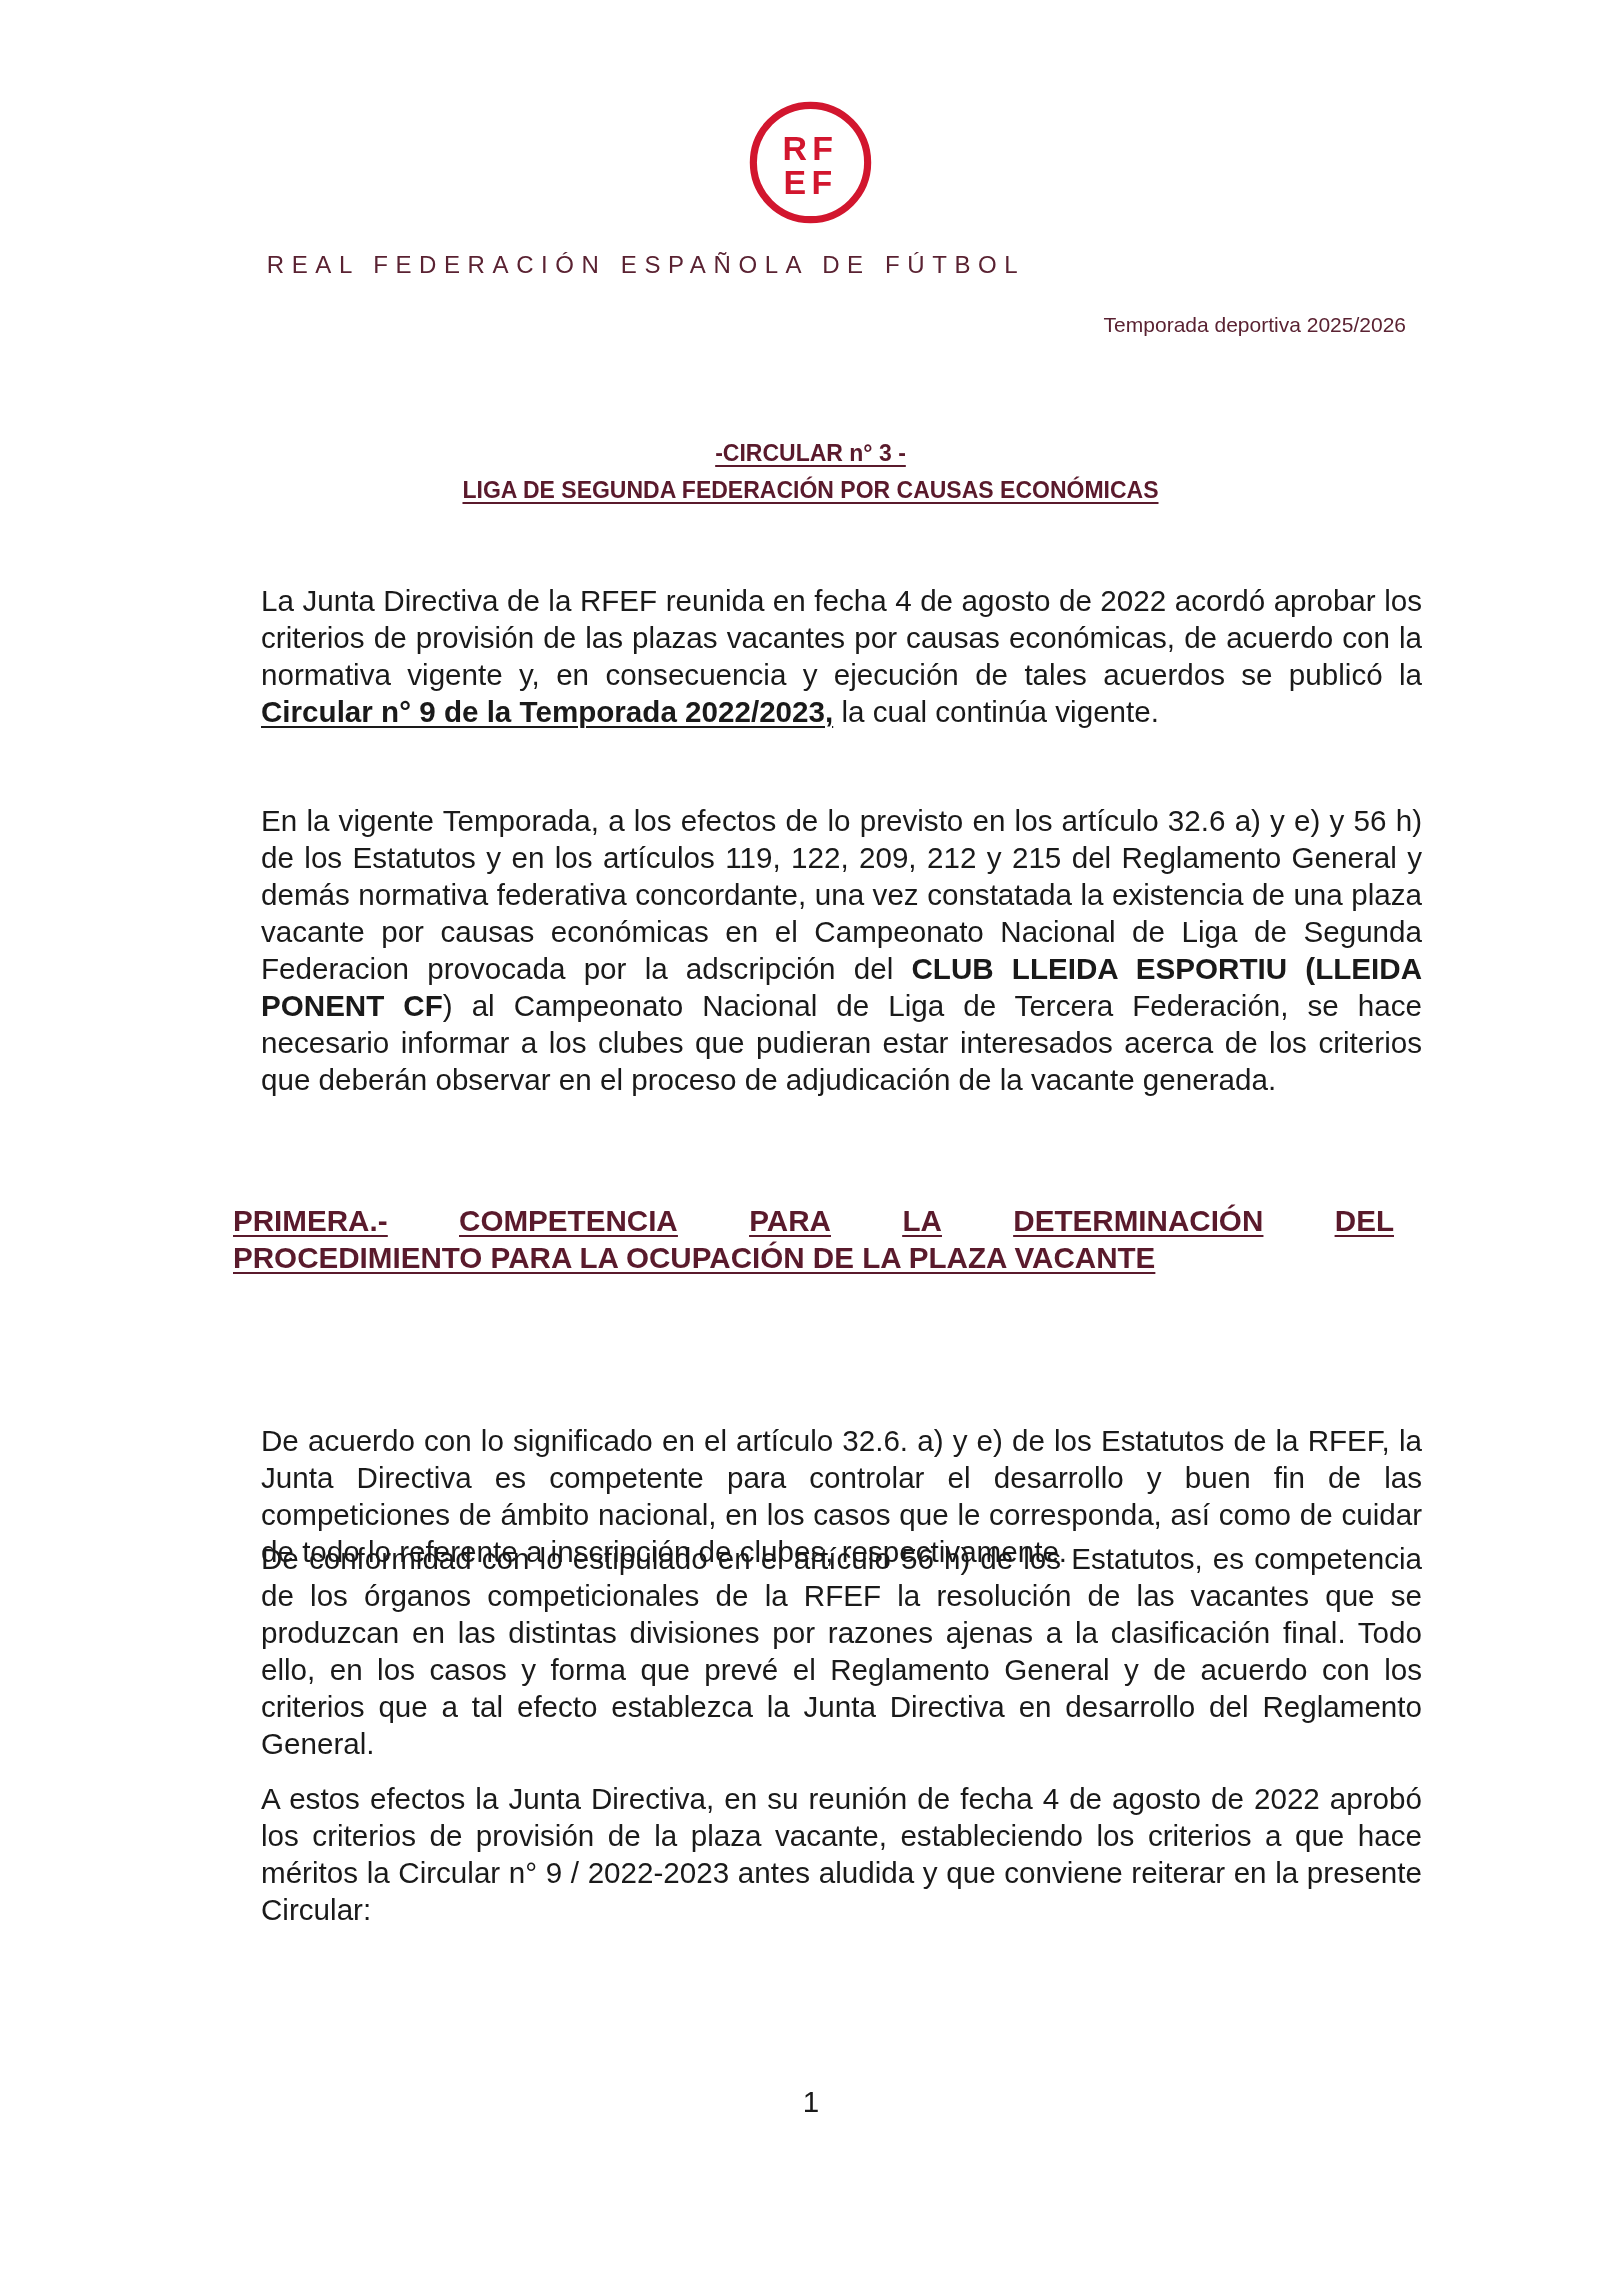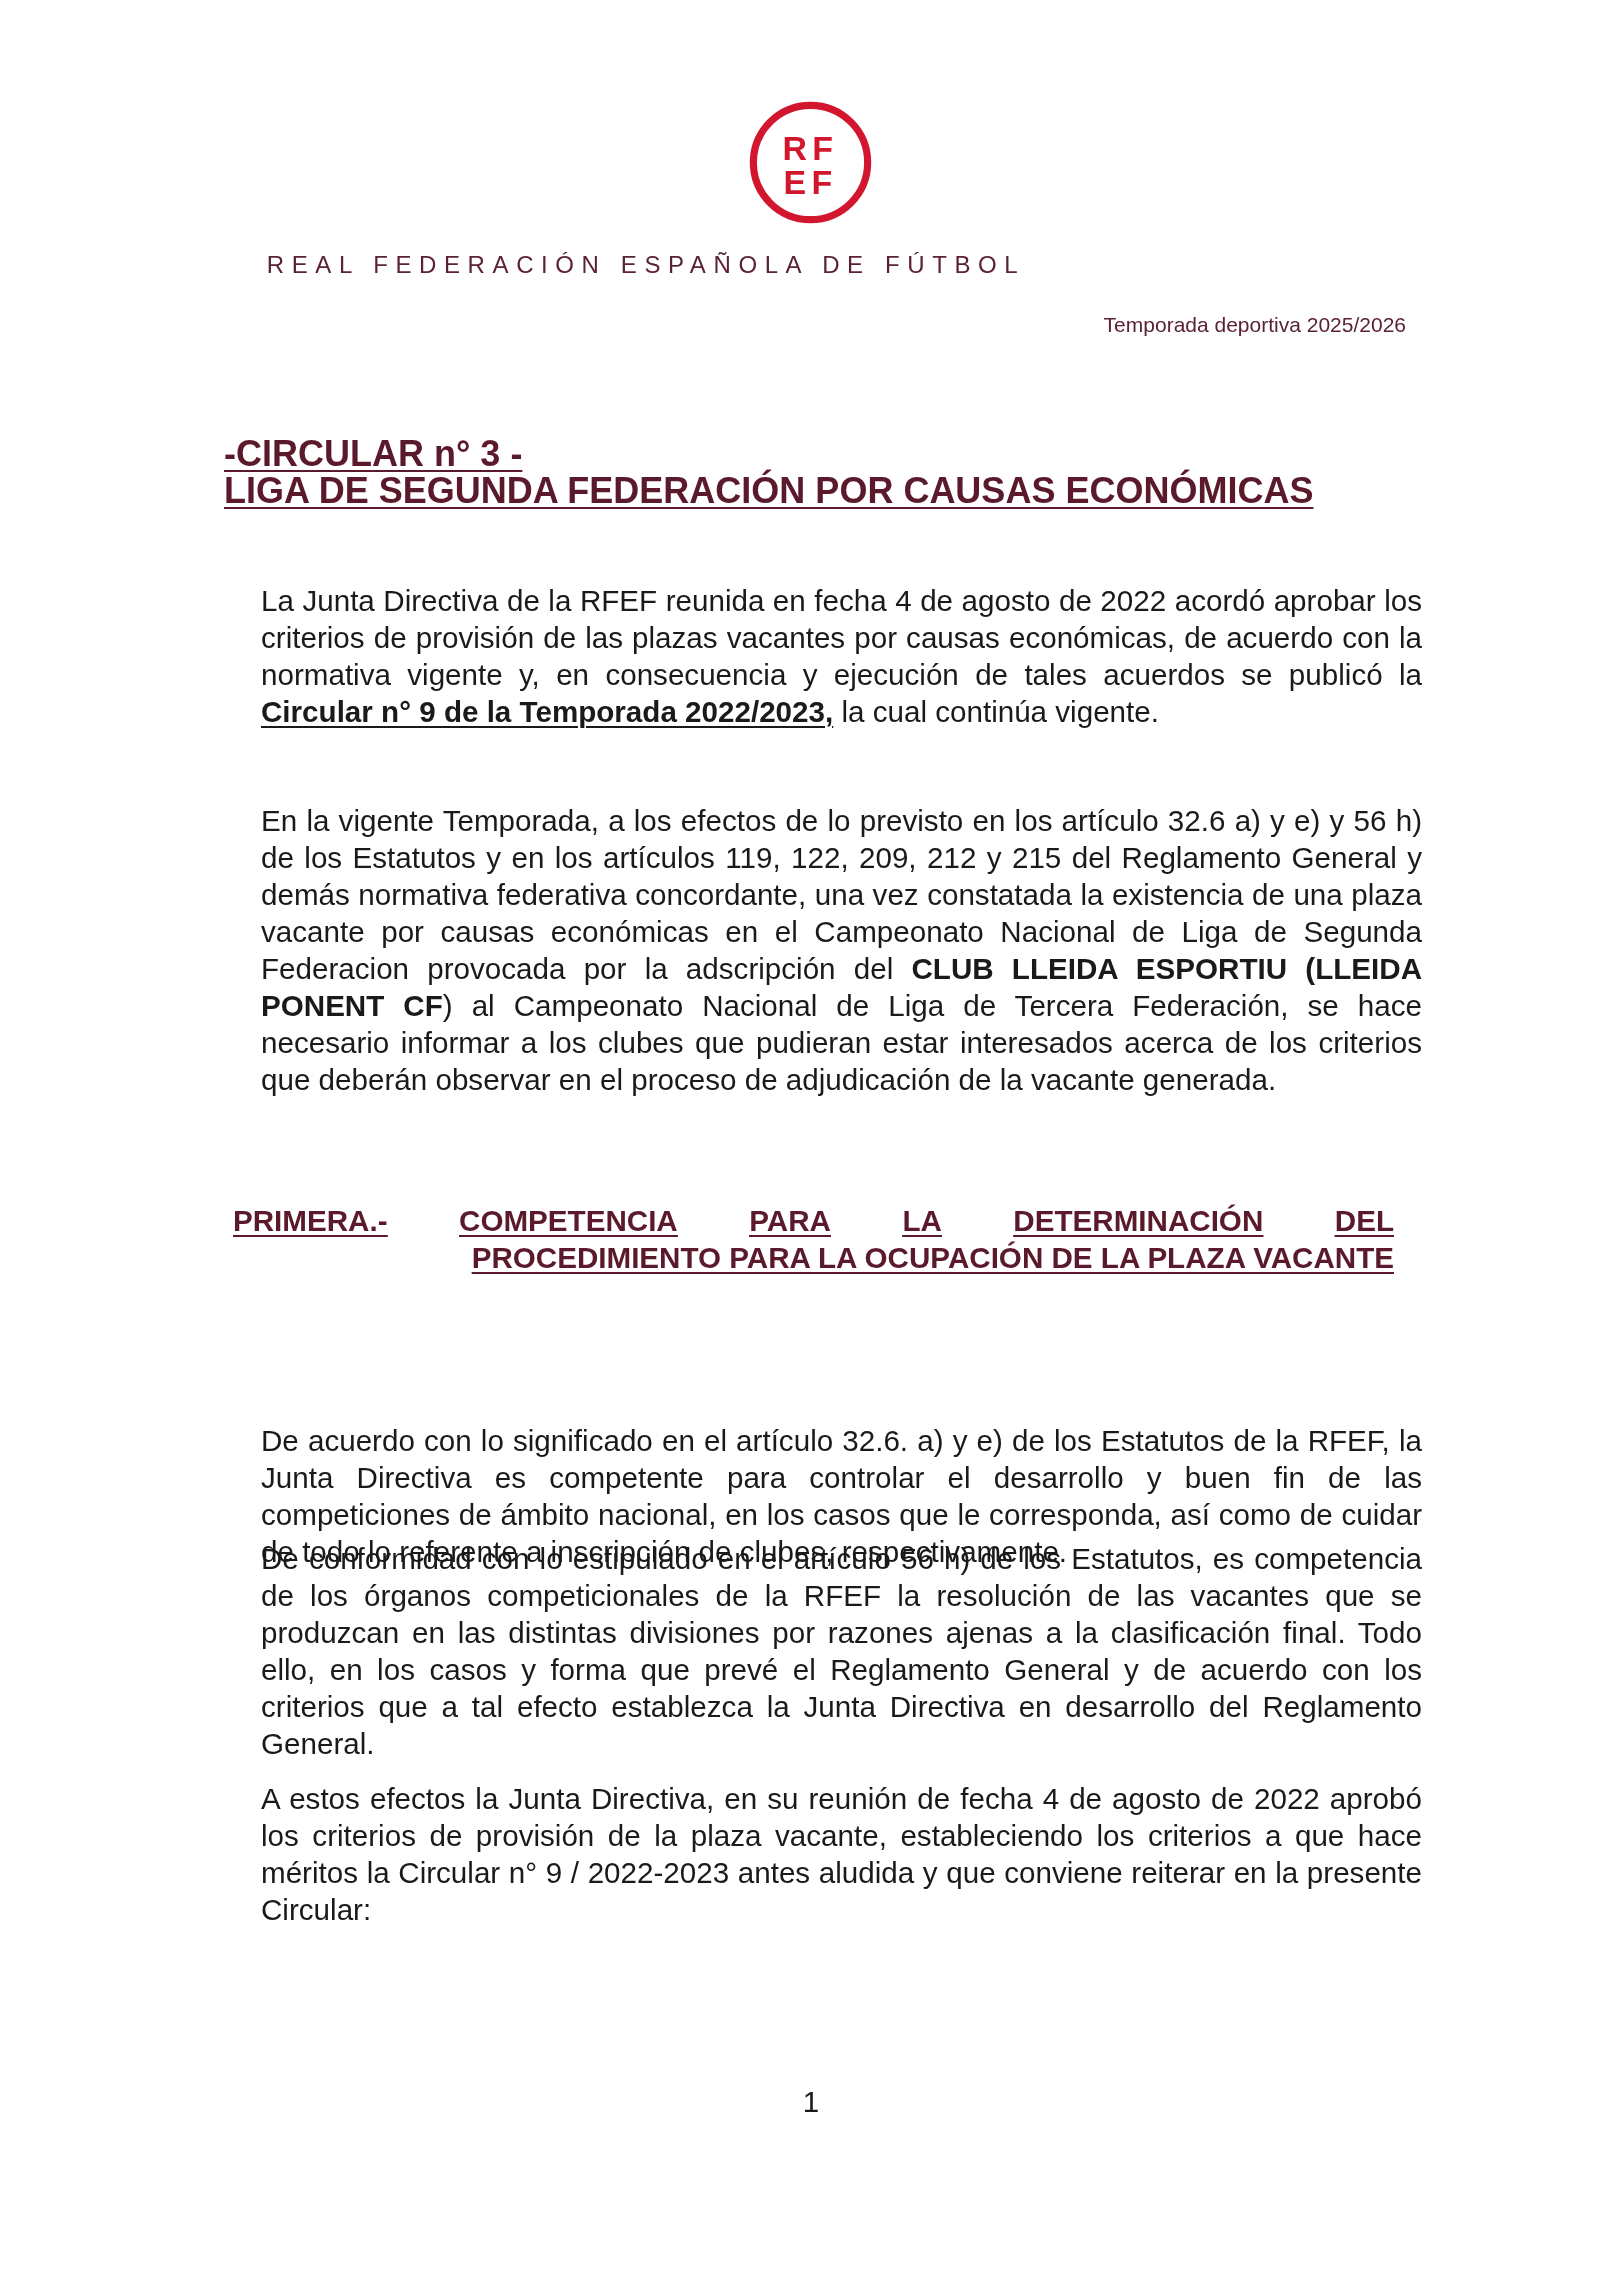--- a/index.html
+++ b/index.html
@@ -3,29 +3,29 @@
   <meta charset="utf-8">
   <style>
     html, body { margin: 0; padding: 0; background: #ffffff; }
     body { width: 1622px; height: 2293px; position: relative; overflow: hidden;
            font-family: "Liberation Sans", "DejaVu Sans", sans-serif; color: #1a1a1a; }
     .logo { position: absolute; left: 748px; top: 100px; width: 125px; height: 125px; }
     .logo svg { width: 125px; height: 125px; display: block; }
     .brand { position: absolute; left: 0; width: 1292px; top: 251px; text-align: center;
              font-size: 24px; letter-spacing: 7.6px; color: #5a2232; font-weight: 400; }
     .season { position: absolute; right: 216px; top: 313px; font-size: 21px; color: #5a2232; }
-    .title-block { position: absolute; left: 224px; width: 1173px; top: 435px; text-align: left;
-                   color: #5a1a2c; font-weight: 700; font-size: 36px; line-height: 37px; }
+    .title-block { position: absolute; left: 224px; width: 1173px; top: 435px; text-align: center;
+                   color: #5a1a2c; font-weight: 700; font-size: 23px; line-height: 37px; }
     .title-block div span { text-decoration: underline; text-decoration-thickness: 1.8px; text-underline-offset: 3.6px; }
     .para { position: absolute; left: 233px; width: 1161px; font-size: 29.6px; line-height: 37px;
             text-align: justify; text-align-last: left; color: #1a1a1a; margin-left: 28px; }
     .para b { font-weight: 700; }
     .para u { text-decoration-thickness: 1.8px; text-underline-offset: 3.6px; }
     .section-head { position: absolute; left: 233px; width: 1161px; top: 1202px; font-size: 29.6px;
-                    line-height: 37px; font-weight: 700; color: #5a1a2c; text-align: right; }
+                    line-height: 37px; font-weight: 700; color: #5a1a2c; }
     .section-head .l1 { display: flex; justify-content: space-between; text-decoration: underline;
                         text-decoration-thickness: 1.8px; text-underline-offset: 3.6px; }
     .section-head .l1 span { text-decoration: underline; text-decoration-thickness: 1.8px; text-underline-offset: 3.6px; }
     .section-head .l2 span { text-decoration: underline; text-decoration-thickness: 1.8px; text-underline-offset: 3.6px; }
     .page-num { position: absolute; left: 0; width: 1622px; top: 2085px; text-align: center; font-size: 29.6px; color: #1a1a1a; }
   </style>
 </head>
 <body>
 
 <div class="logo">

